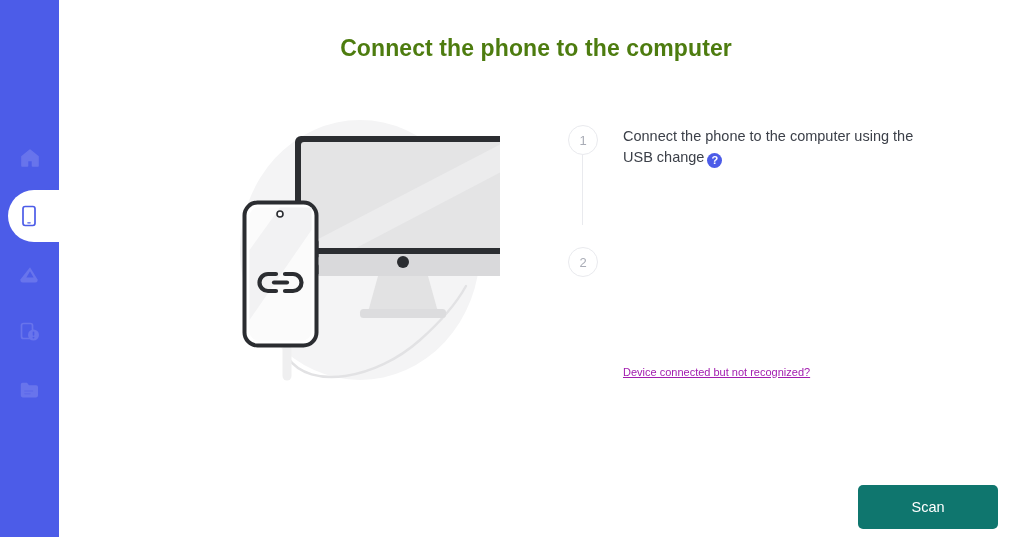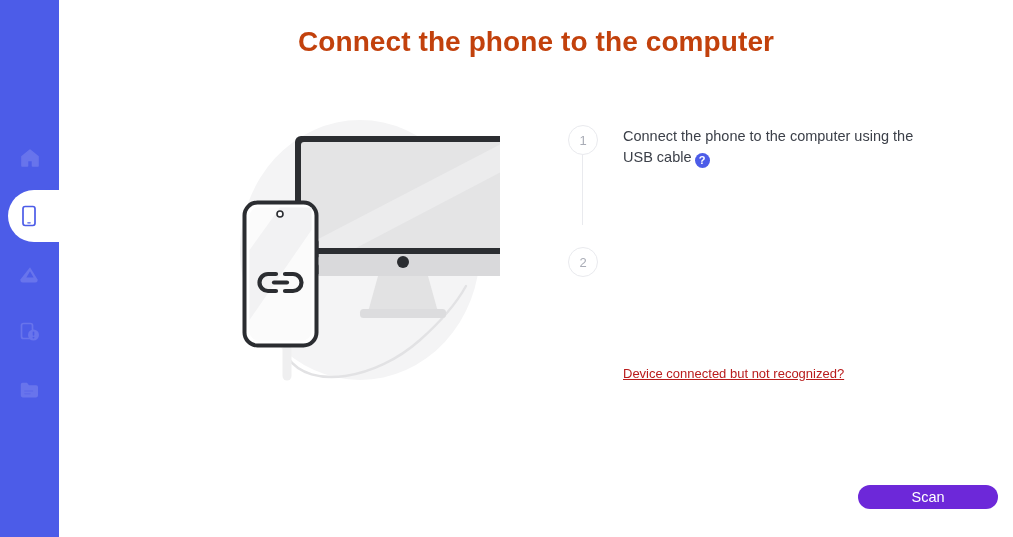--- a/index.html
+++ b/index.html
@@ -88,26 +88,26 @@
     position: absolute;
     left: 59px;
     top: 0;
     width: 954px;
     height: 537px;
     background: #ffffff;
   }
   .page-title {
     position: absolute;
     left: 0;
-    top: 26px;
+    top: 35px;
     width: 954px;
     text-align: center;
-    font-size: 28px;
+    font-size: 23px;
     font-weight: bold;
-    color: #c2410c;
+    color: #4d7c0f;
     letter-spacing: 0.1px;
   }
 
   
   .illustration {
     position: absolute;
     left: 111px;
     top: 90px;
     width: 330px;
     height: 310px;
@@ -182,35 +182,35 @@
     line-height: 15px;
     text-align: center;
     margin-left: 3px;
     cursor: pointer;
   }
 
   .not-recognized {
     position: absolute;
     left: 564px;
     top: 366px;
-    font-size: 13px;
-    color: #b91c1c;
+    font-size: 11px;
+    color: #a21caf;
     text-decoration: underline;
     cursor: pointer;
   }
 
   
   .scan-button {
     position: absolute;
     left: 799px;
     top: 485px;
     width: 140px;
-    height: 24px;
-    border-radius: 16px;
-    background: #6d28d9;
+    height: 44px;
+    border-radius: 5px;
+    background: #0f766e;
     color: #ffffff;
     font-size: 14.5px;
     border: none;
     display: flex;
     align-items: center;
     justify-content: center;
     font-family: "Liberation Sans", sans-serif;
     cursor: default;
   }
 </style>
@@ -319,21 +319,21 @@
         </g>
       </svg>
     </div>
 
     <div class="steps">
 
       <div class="step step-1">
         <div class="step-marker">1</div>
         <div class="step-connector"></div>
         <div class="step-body">
-          <span>Connect the phone to the computer using the USB cable</span><span class="help-icon">?</span>
+          <span>Connect the phone to the computer using the USB change</span><span class="help-icon">?</span>
         </div>
       </div>
 
       <div class="step step-2">
         <div class="step-marker">2</div>
       </div>
 
     </div>
 
     <a class="not-recognized">Device connected but not recognized?</a>

